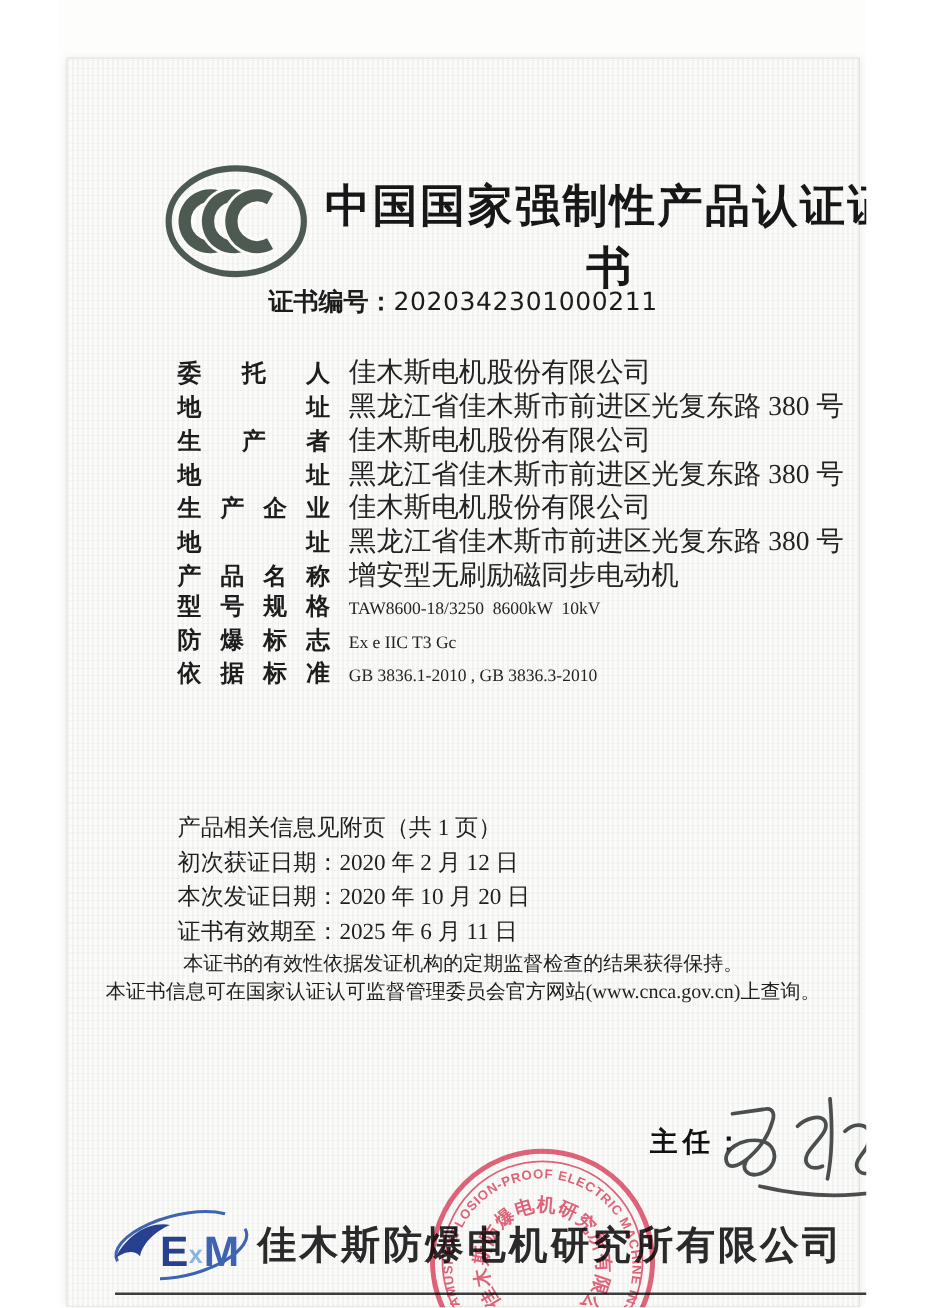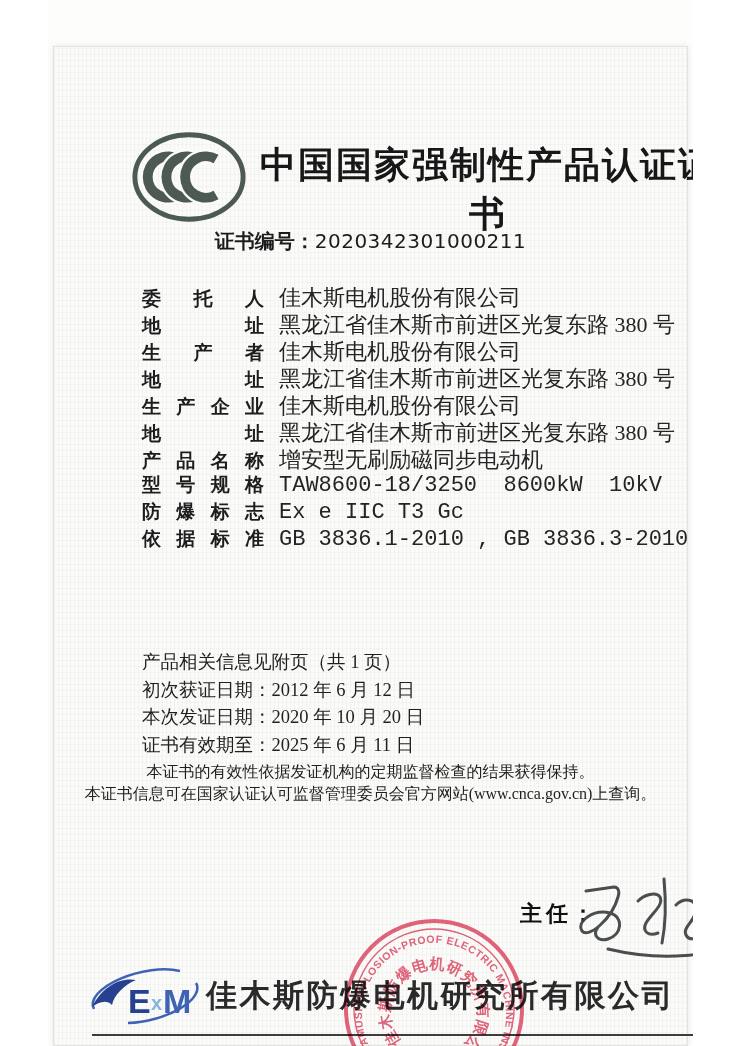--- a/index.html
+++ b/index.html
@@ -35,21 +35,21 @@
   .frow.gap-top { margin-top: 9px; }
   .fl {
     display: inline-block; width: 122px; font-size: 19px; font-weight: 700;
     color: #1d1d1d; text-align: justify; text-align-last: justify;
     font-family: "Liberation Serif", serif;
   }
   .fv {
     margin-left: 15px; font-size: 22px; color: #242424; white-space: pre-wrap;
     font-family: "Liberation Serif", serif;
   }
-  .fv.mono { font-family: Liberation Mono, monospace; font-size: 22px; letter-spacing: 0; }
+  .fv.mono { font-family: Liberation Serif, serif; font-size: 14px; letter-spacing: 0; }
   .statement {
     position: absolute; left: 62px; top: 540px; width: 596px;
     font-size: 19px; line-height: 28.5px; text-indent: 2em; color: #1f1f1f;
   }
   .issue-info { position: absolute; left: 88px; top: 602px; width: 560px; font-size: 18.5px; }
   .issue-info div { height: 27.5px; color: #1f1f1f; }
   .notes { position: absolute; left: 0; top: 714px; width: 100%; text-align: center; }
   .notes div { font-size: 16px; line-height: 21.5px; color: #1f1f1f; }
   .sig-label {
     position: absolute; left: 466px; top: 852px; font-size: 22px;
@@ -128,21 +128,21 @@
       </div>
       <div class="frow">
         <span class="fl">依据标准</span>
         <span class="fv mono">GB 3836.1-2010 , GB 3836.3-2010</span>
       </div>
     </div>
 
 
     <div class="issue-info">
       <div>产品相关信息见附页（共 1 页）</div>
-      <div>初次获证日期：2012 年 6 月 12 日</div>
+      <div>初次获证日期：2020 年 2 月 12 日</div>
       <div>本次发证日期：2020 年 10 月 20 日</div>
       <div>证书有效期至：2025 年 6 月 11 日</div>
     </div>
 
     <div class="notes">
       <div>本证书的有效性依据发证机构的定期监督检查的结果获得保持。</div>
       <div>本证书信息可在国家认证认可监督管理委员会官方网站(www.cnca.gov.cn)上查询。</div>
     </div>
 
     <div class="sig-label">主任：</div>

